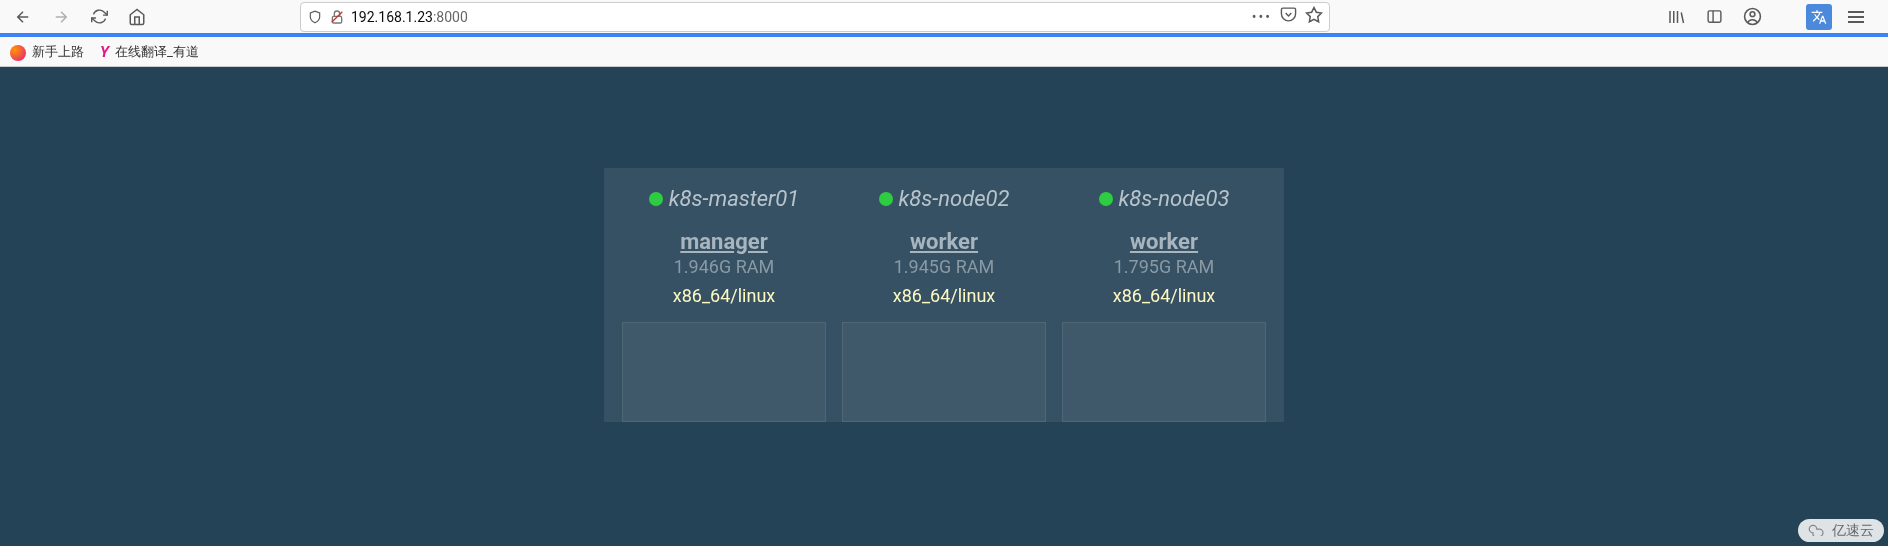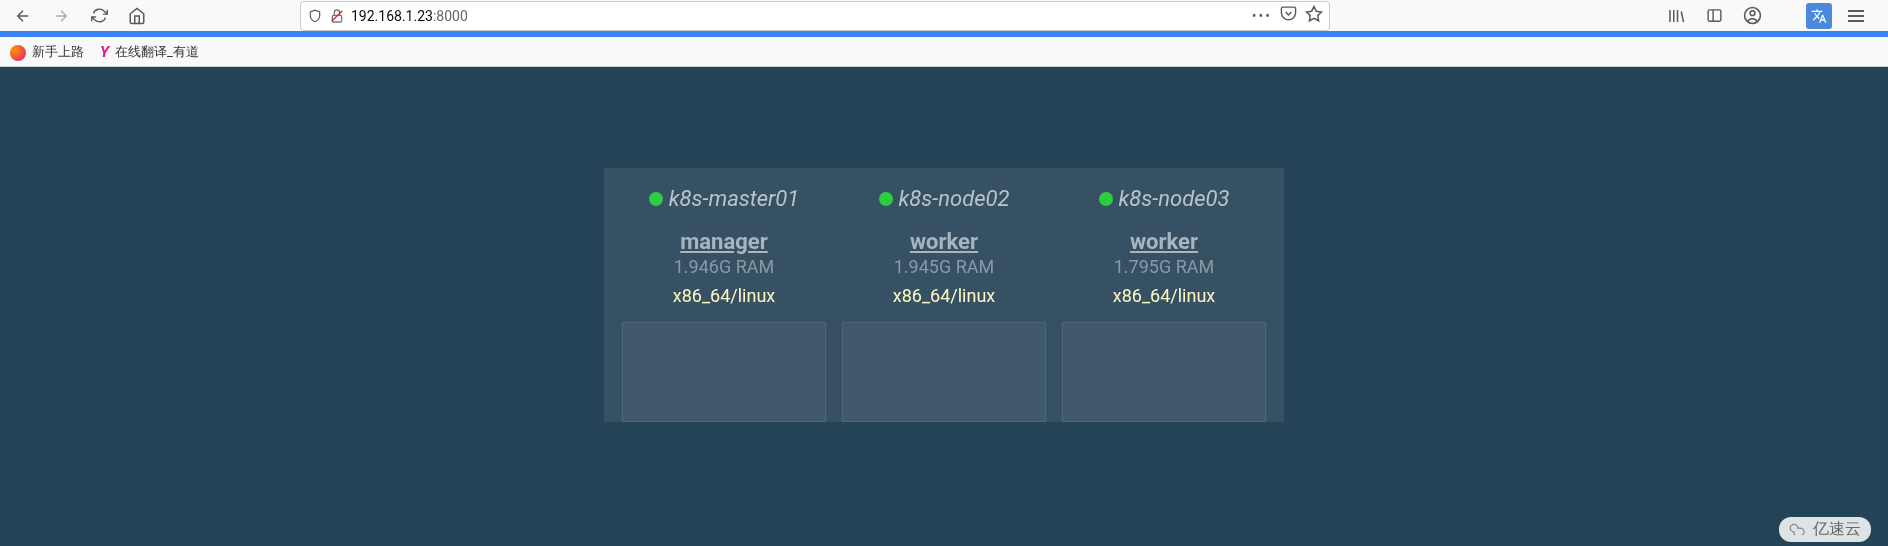--- a/index.html
+++ b/index.html
@@ -13,21 +13,21 @@
       height: 546px;
       background: #fff;
       overflow: hidden;
       position: relative;
     }
     
     
     .browser-toolbar {
       height: 37px;
       background: #f9f9fa;
-      border-bottom: 6px solid #3b82f6;
+      border-bottom: 4px solid #3b82f6;
       display: flex;
       align-items: center;
       padding: 0 8px;
       gap: 8px;
     }
     .nav-btn {
       width: 30px;
       height: 30px;
       display: flex;
       align-items: center;
@@ -234,25 +234,25 @@
       width: 100%;
       height: 100px;
       margin-top: 16px;
       background: rgba(255,255,255,0.05);
       border: 1px solid rgba(255,255,255,0.08);
     }
     
     .watermark {
       position: absolute;
       bottom: 4px;
-      right: 17px;
+      right: 4px;
       background: rgba(255,255,255,0.85);
       border-radius: 12px;
       padding: 2px 10px;
-      font-size: 16px;
+      font-size: 14px;
       color: #666;
       display: flex;
       align-items: center;
       gap: 4px;
       justify-content: center;
     }
     .watermark-logo {
       font-size: 16px;
       color: #888;
     }

